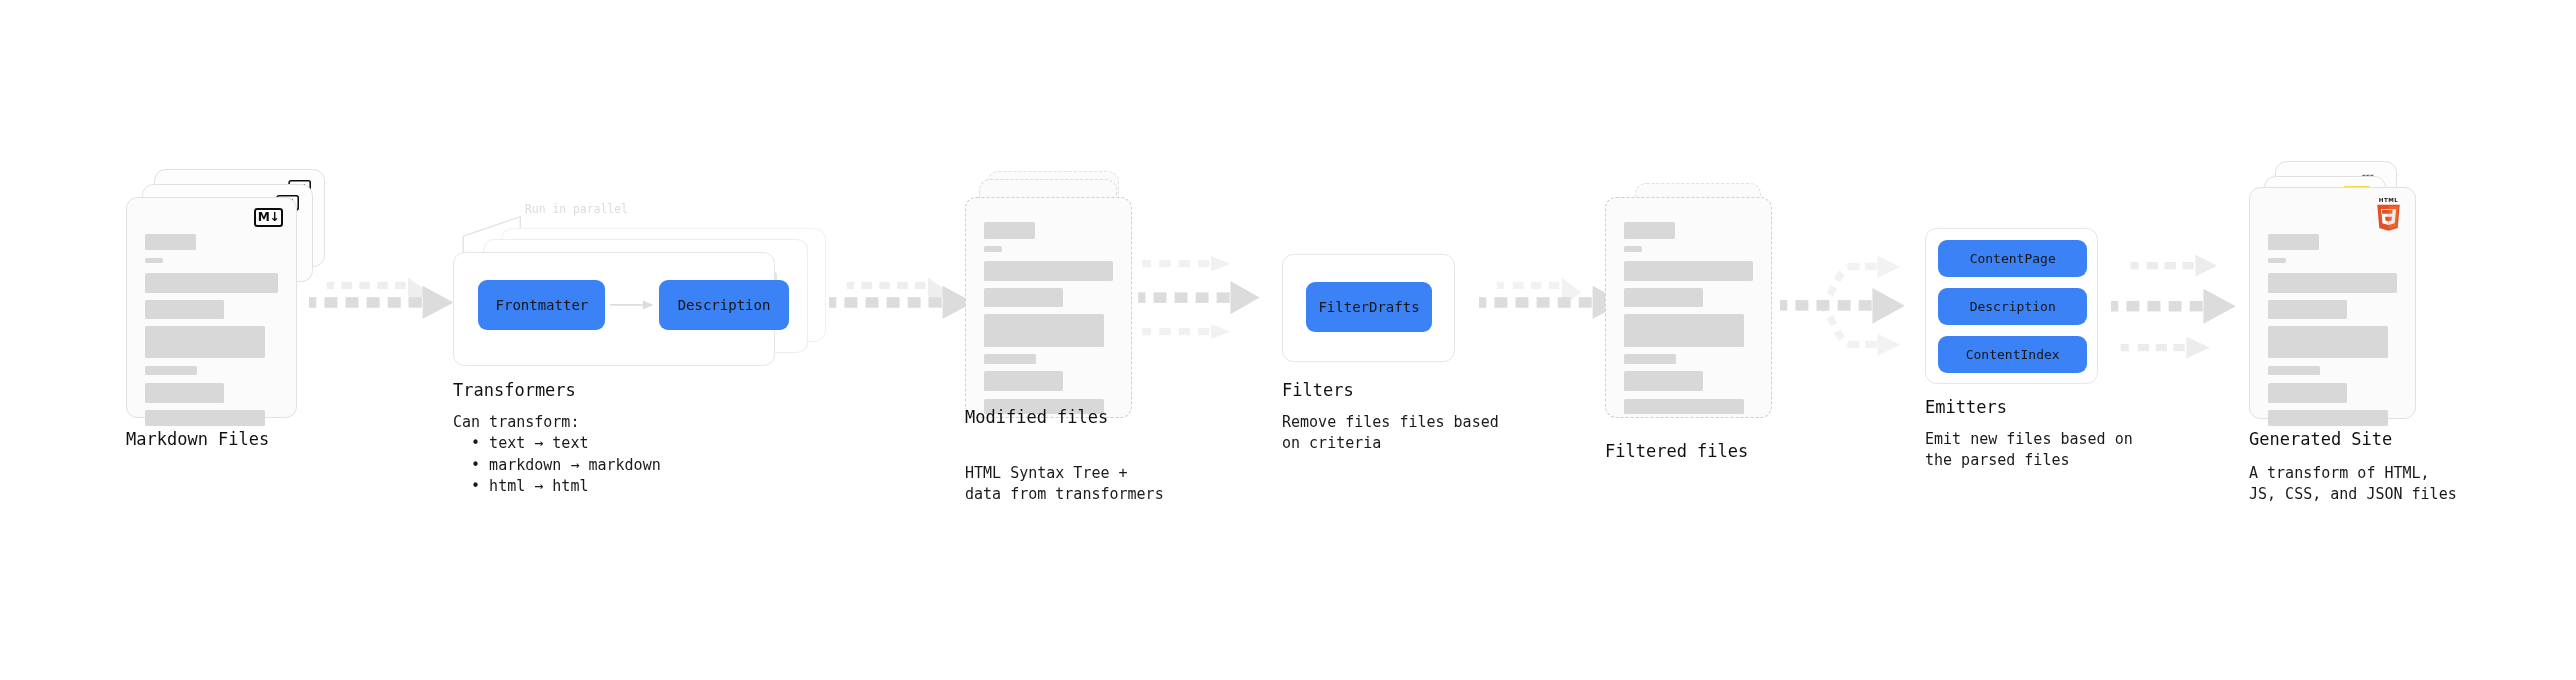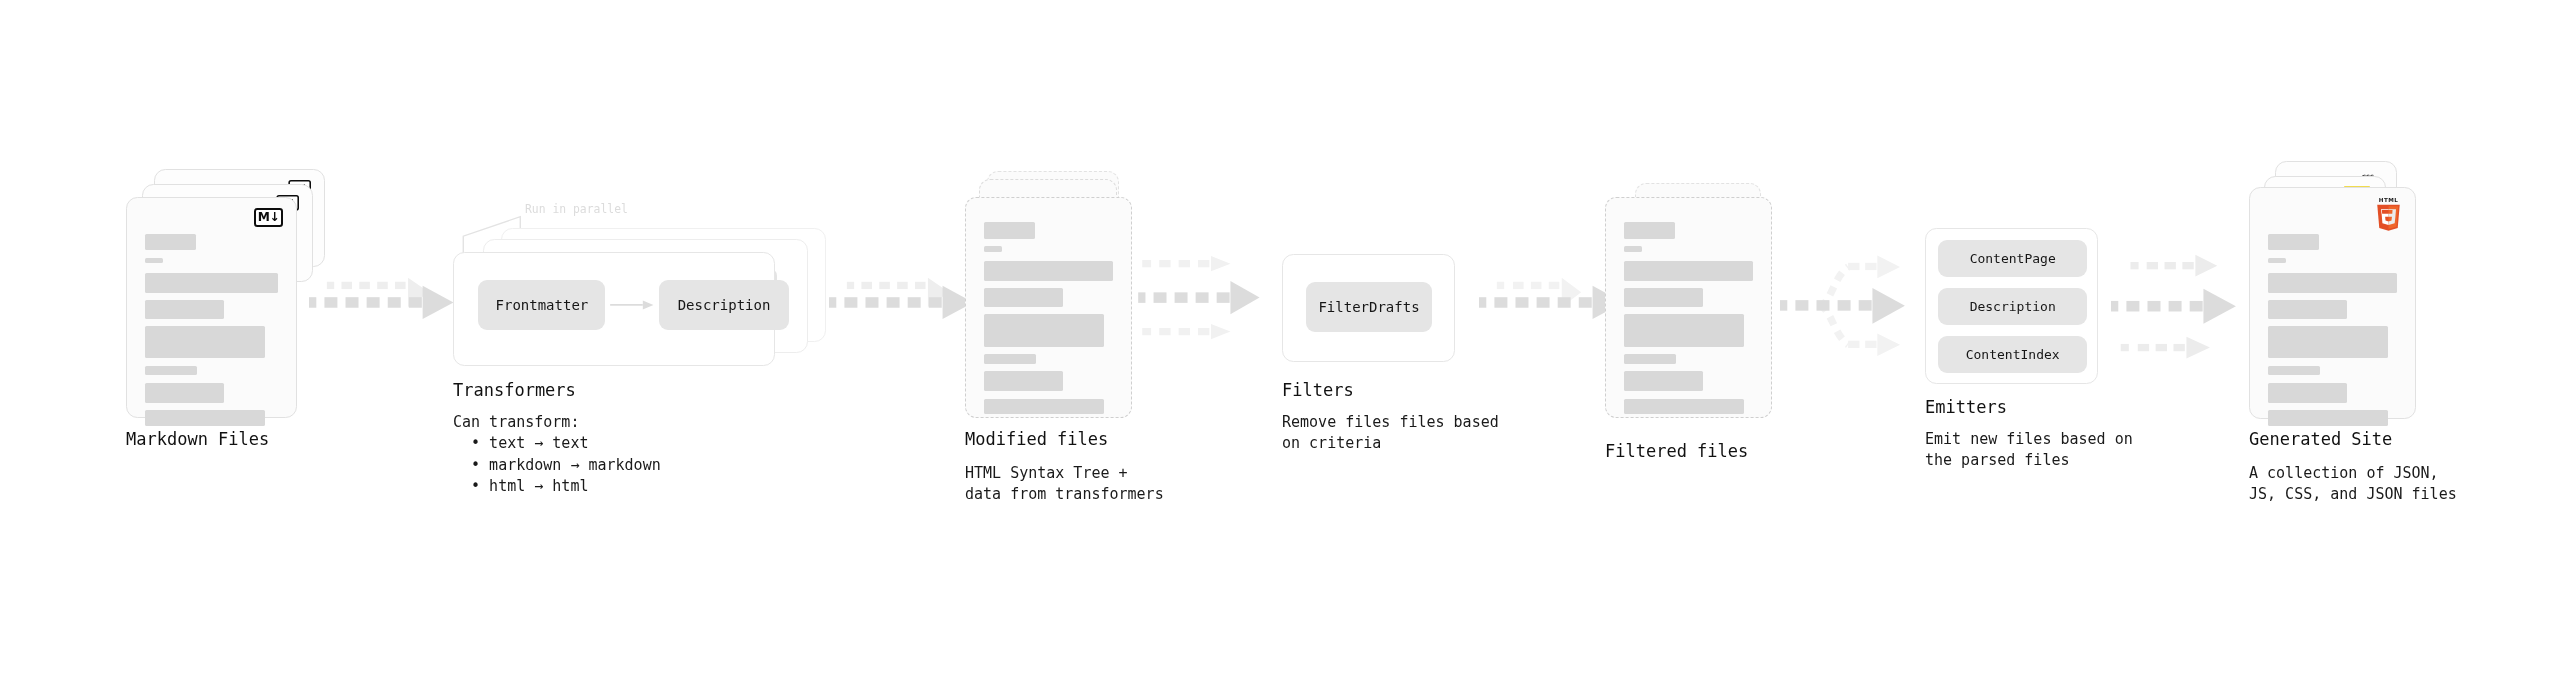--- a/index.html
+++ b/index.html
@@ -58,21 +58,21 @@
 
   
   .group {
     position:absolute;
     border:1.3px solid #e6e6e6;
     border-radius:11.4px;
     background:#ffffff;
   }
   .chip {
     position:absolute;
-    background:#e5e5e5;
+    background:#3b82f6;
     border-radius:9px;
     display:flex; align-items:center; justify-content:center;
     font-size:14px; color:#161616; white-space:nowrap;
   }
   .chip.faded1 { background:#e4e4e4; color:transparent; }
   .chip.faded2 { background:#eeeeee; color:transparent; }
 
   svg { position:absolute; overflow:visible; }
 </style>
 </head>
@@ -196,21 +196,21 @@
         <div class="bar" style="width:51px; height:16.3px;"></div>
         <div class="bar tiny" style="width:18px;"></div>
         <div class="bar" style="width:100%; height:19.5px;"></div>
         <div class="bar" style="width:79px; height:18.7px;"></div>
         <div class="bar" style="width:120px; height:32.5px;"></div>
         <div class="bar" style="width:52px; height:9.8px;"></div>
         <div class="bar" style="width:79px; height:20.3px;"></div>
         <div class="bar" style="width:120px; height:15.4px;"></div>
       </div>
     </div>
-    <div class="label" style="left:965px; top:429px;">Modified files</div>
+    <div class="label" style="left:965px; top:407px;">Modified files</div>
     <div class="sublabel" style="left:965px; top:463px;">HTML Syntax Tree +
 data from transformers</div>
   </div>
 
   <svg style="left:1138px; top:260px; width:146px; height:89px;" viewBox="0 0 180 110" width="146" height="89">
     <g fill="#f1f1f1">
       <rect x="5" y="0" width="11" height="9"></rect>
         <rect x="26" y="0" width="14" height="9"></rect>
       <rect x="50" y="0" width="14" height="9"></rect>
         <rect x="74" y="0" width="14" height="9"></rect>
@@ -366,18 +366,18 @@
         <div class="bar" style="width:100%; height:19.5px;"></div>
         <div class="bar" style="width:79px; height:18.7px;"></div>
         <div class="bar" style="width:120px; height:32.5px;"></div>
         <div class="bar" style="width:52px; height:9.8px;"></div>
         <div class="bar" style="width:79px; height:20.3px;"></div>
         <div class="bar" style="width:120px; height:15.4px;"></div>
       </div>
     </div>
 
     <div class="label" style="left:2249px; top:429px;">Generated Site</div>
-    <div class="sublabel" style="left:2249px; top:463px;">A collection of JSON,
+    <div class="sublabel" style="left:2249px; top:463px;">A transform of HTML,
 JS, CSS, and JSON files</div>
   </div>
 
 </div>
 
 
 </body></html>

